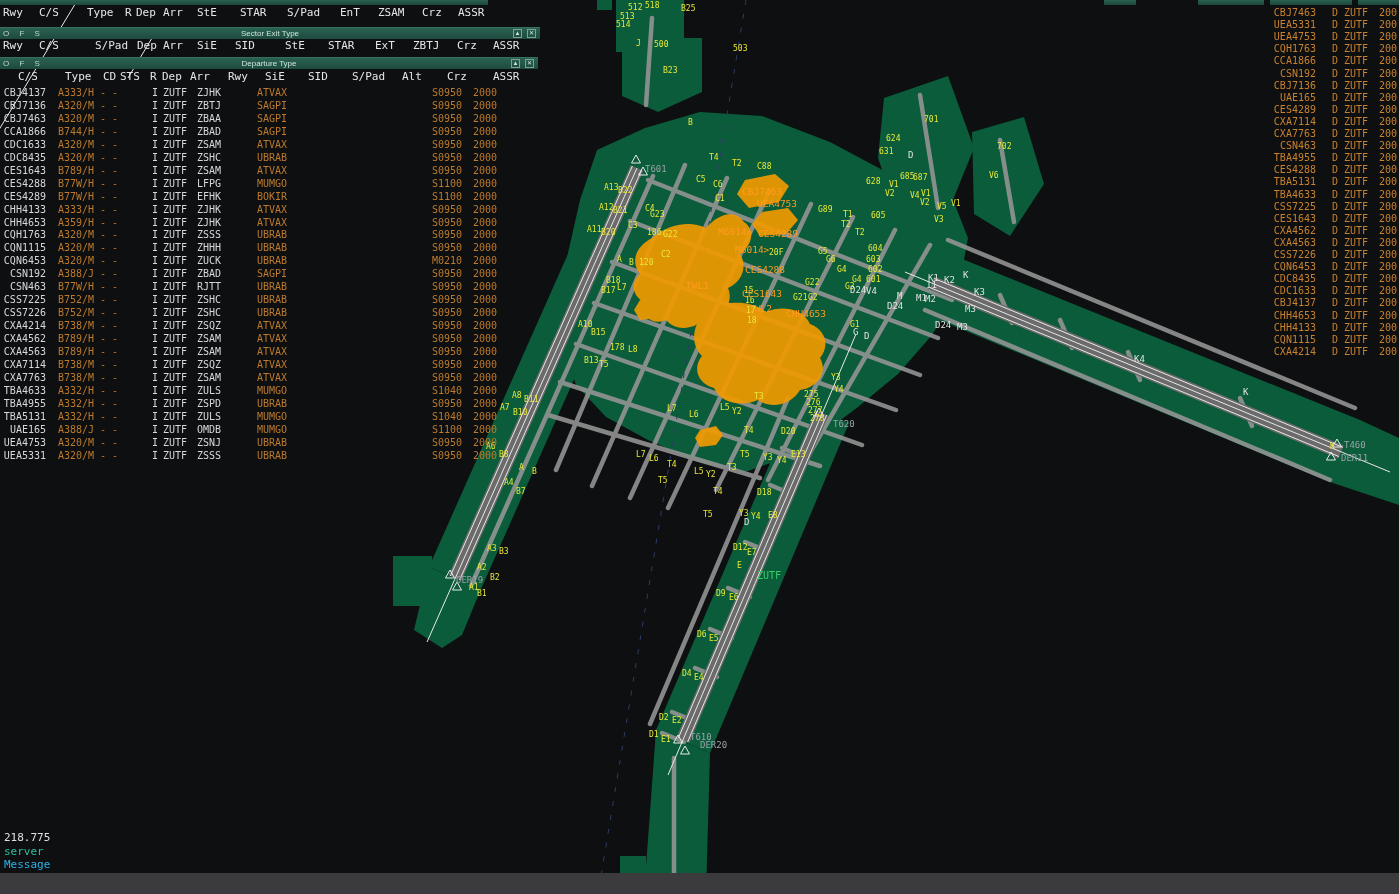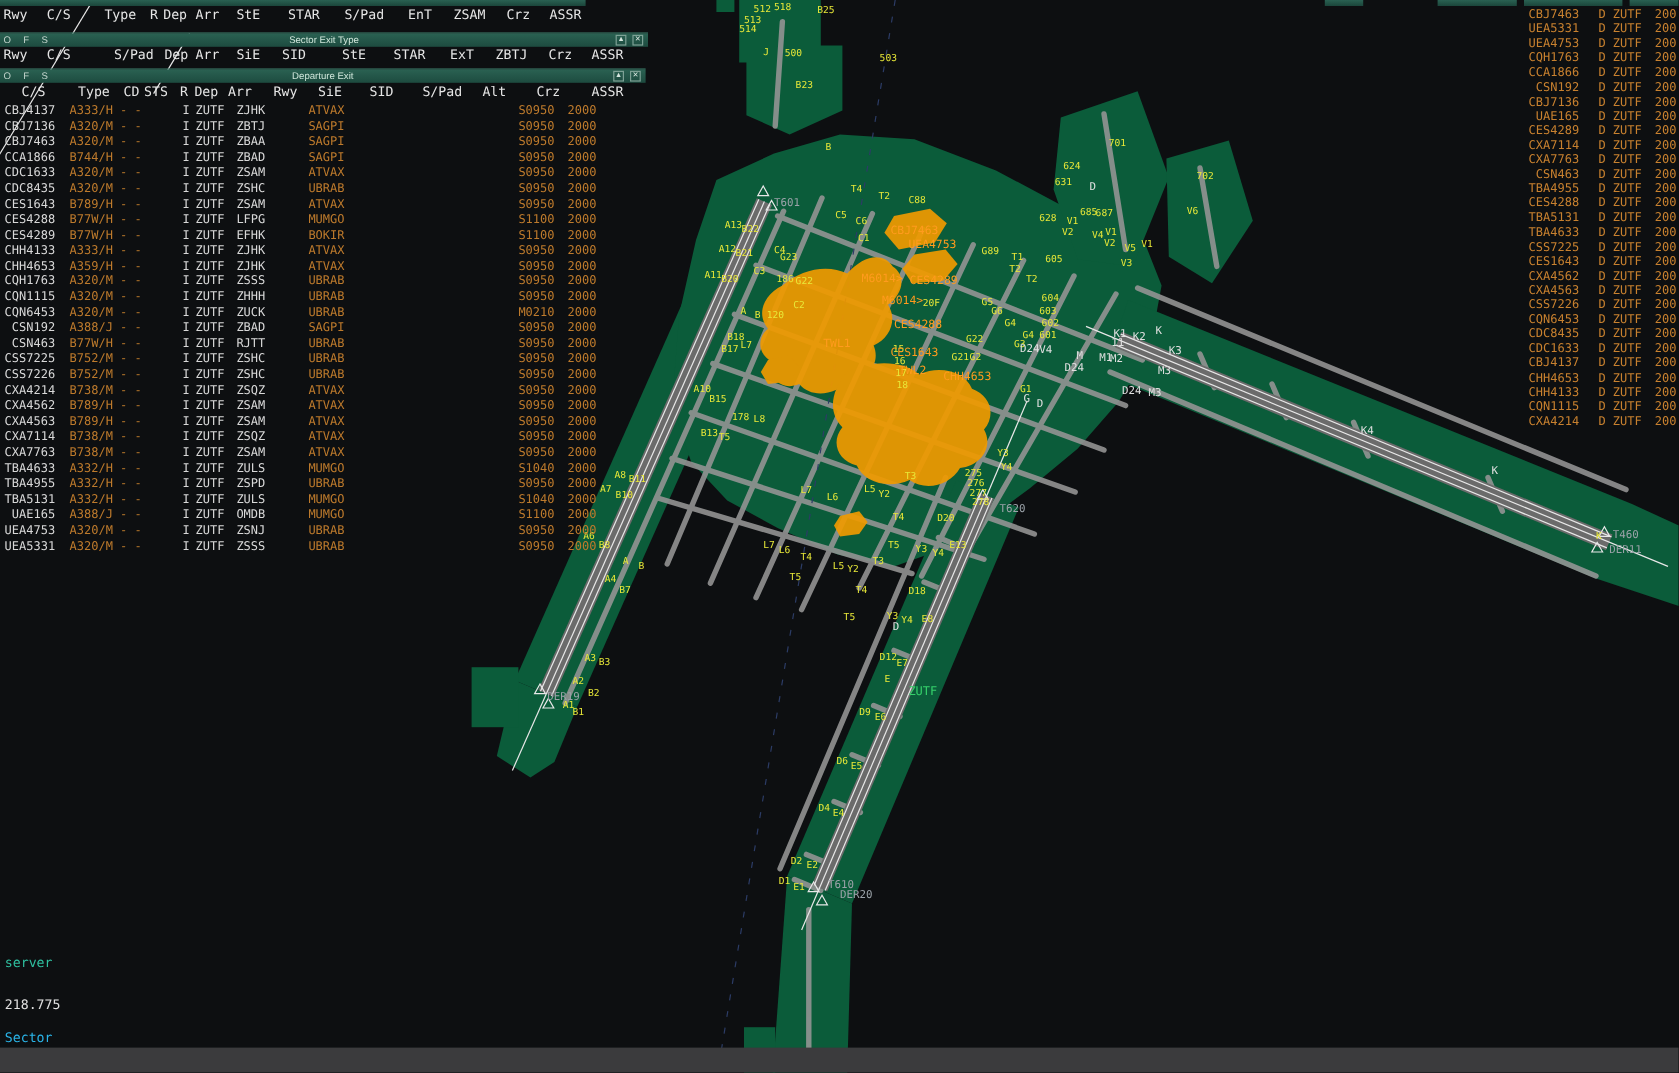--- a/index.html
+++ b/index.html
@@ -355,21 +355,21 @@
         <span style="left: 375px;">ExT</span>
         <span style="left: 413px;">ZBTJ</span>
         <span style="left: 457px;">Crz</span>
         <span style="left: 493px;">ASSR</span>
       </div>
   </div>
 
   <div class="abs" style="left:0;top:57px;width:545px;height:406px;">
     <div class="titlebar" style="left:0;top:0;width:538px;">
       <span class="tb-ofs">O F S</span>
-      <span class="tb-title">Departure Exit</span>
+      <span class="tb-title">Departure Type</span>
       <span class="tb-btn" style="right:18px;">▲</span>
       <span class="tb-btn" style="right:4px;">✕</span>
     </div>
     <div class="hdrrow" id="dephdr" style="left:0;top:12px;width:545px;">
         <span style="left: 18px;">C/S</span>
         <span style="left: 65px;">Type</span>
         <span style="left: 103px;">CD</span>
         <span style="left: 120px;">STS</span>
         <span style="left: 150px;">R</span>
         <span style="left: 162px;">Dep</span>
@@ -445,17 +445,17 @@
       <div class="exrow" style="left: 0px; top: 273.2px; width: 1399px;"><span style="left: 1272px; width: 44px; text-align: right; display: inline-block;">CDC8435</span><span style="left: 1332px;">D</span><span style="left: 1344px;">ZUTF</span><span style="left: 1379px;">200</span></div>
       <div class="exrow" style="left: 0px; top: 285.3px; width: 1399px;"><span style="left: 1272px; width: 44px; text-align: right; display: inline-block;">CDC1633</span><span style="left: 1332px;">D</span><span style="left: 1344px;">ZUTF</span><span style="left: 1379px;">200</span></div>
       <div class="exrow" style="left: 0px; top: 297.4px; width: 1399px;"><span style="left: 1272px; width: 44px; text-align: right; display: inline-block;">CBJ4137</span><span style="left: 1332px;">D</span><span style="left: 1344px;">ZUTF</span><span style="left: 1379px;">200</span></div>
       <div class="exrow" style="left: 0px; top: 309.5px; width: 1399px;"><span style="left: 1272px; width: 44px; text-align: right; display: inline-block;">CHH4653</span><span style="left: 1332px;">D</span><span style="left: 1344px;">ZUTF</span><span style="left: 1379px;">200</span></div>
       <div class="exrow" style="left: 0px; top: 321.6px; width: 1399px;"><span style="left: 1272px; width: 44px; text-align: right; display: inline-block;">CHH4133</span><span style="left: 1332px;">D</span><span style="left: 1344px;">ZUTF</span><span style="left: 1379px;">200</span></div>
       <div class="exrow" style="left: 0px; top: 333.7px; width: 1399px;"><span style="left: 1272px; width: 44px; text-align: right; display: inline-block;">CQN1115</span><span style="left: 1332px;">D</span><span style="left: 1344px;">ZUTF</span><span style="left: 1379px;">200</span></div>
       <div class="exrow" style="left: 0px; top: 345.8px; width: 1399px;"><span style="left: 1272px; width: 44px; text-align: right; display: inline-block;">CXA4214</span><span style="left: 1332px;">D</span><span style="left: 1344px;">ZUTF</span><span style="left: 1379px;">200</span></div>
     </div>
 
   <div class="abs radio1" style="left:4px;top:831px;">218.775</div>
-  <div class="abs radio2" style="left:4px;top:796px;">server</div>
-  <div class="abs radio3" style="left:4px;top:858px;">Sector</div>
+  <div class="abs radio2" style="left:4px;top:845px;">server</div>
+  <div class="abs radio3" style="left:4px;top:858px;">Message</div>
 
   <div class="bottombar"></div>
 </div>
 
 </body></html>

